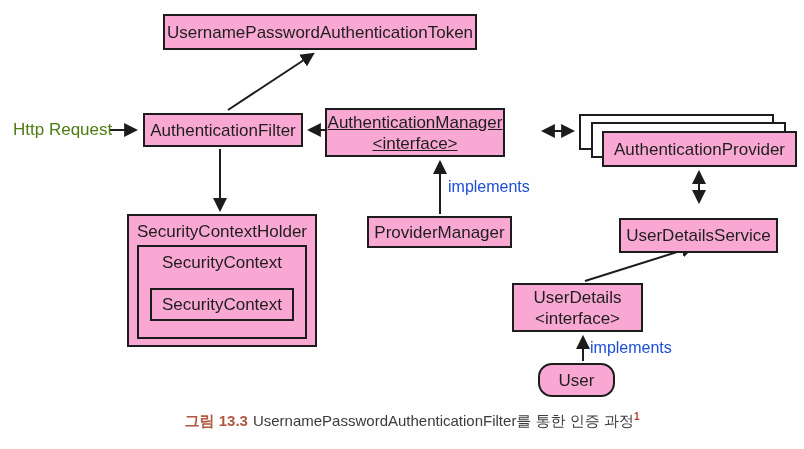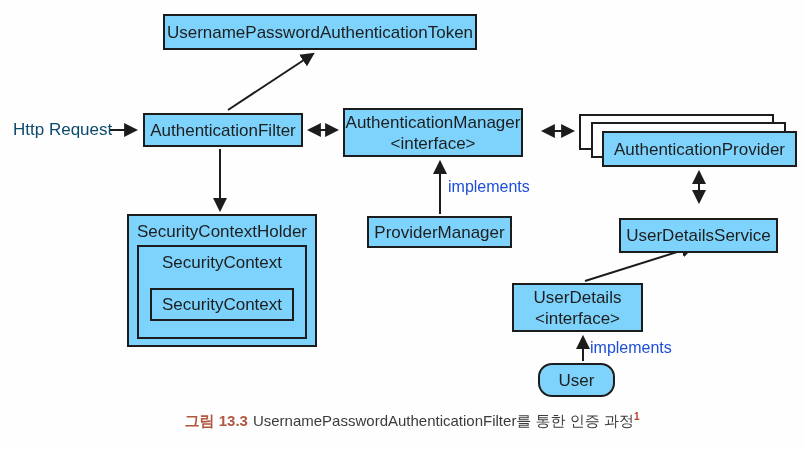--- a/index.html
+++ b/index.html
@@ -14,21 +14,21 @@
   }
   .edges {
     position: absolute;
     left: 0; top: 0;
     width: 804px; height: 449px;
   }
   .node {
     position: absolute;
     box-sizing: border-box;
     border: 2px solid #1c1c1c;
-    background: #7dd3fc;
+    background: #f9a8d4;
     display: flex;
     flex-direction: column;
     align-items: center;
     justify-content: center;
     font-size: 17px;
     line-height: 21px;
     white-space: nowrap;
     text-align: center;
   }
   .node span { display: block; }
@@ -39,21 +39,21 @@
     background: #fefefe;
   }
   .nested-title {
     justify-content: flex-start;
     padding-top: 5px;
   }
   .free-label {
     position: absolute;
     font-size: 17px;
     white-space: nowrap;
-    color: #0c4a6e;
+    color: #4d7c0f;
   }
   .edge-label {
     position: absolute;
     font-size: 16px;
     white-space: nowrap;
     color: #1d4ed8;
   }
   .caption {
     position: absolute;
     left: 0;
@@ -104,21 +104,21 @@
   <div class="node" style="left:163px; top:14px; width:314px; height:36px;">
     <span>UsernamePasswordAuthenticationToken</span>
   </div>
 
   <div class="free-label" style="left:13px; top:120px;">Http Request</div>
 
   <div class="node" style="left:143px; top:113px; width:160px; height:34px;">
     <span>AuthenticationFilter</span>
   </div>
 
-  <div class="node" style="left:343px; top:108px; width:180px; height:49px;">
+  <div class="node" style="left:325px; top:108px; width:180px; height:49px;text-decoration:underline;">
     <span>AuthenticationManager</span>
     <span>&lt;interface&gt;</span>
   </div>
 
   <div class="stack-ghost" style="left:579px; top:114px; width:195px; height:36px;"></div>
   <div class="stack-ghost" style="left:591px; top:122px; width:195px; height:36px;"></div>
   <div class="node" style="left:602px; top:131px; width:195px; height:36px;">
     <span>AuthenticationProvider</span>
   </div>
 

